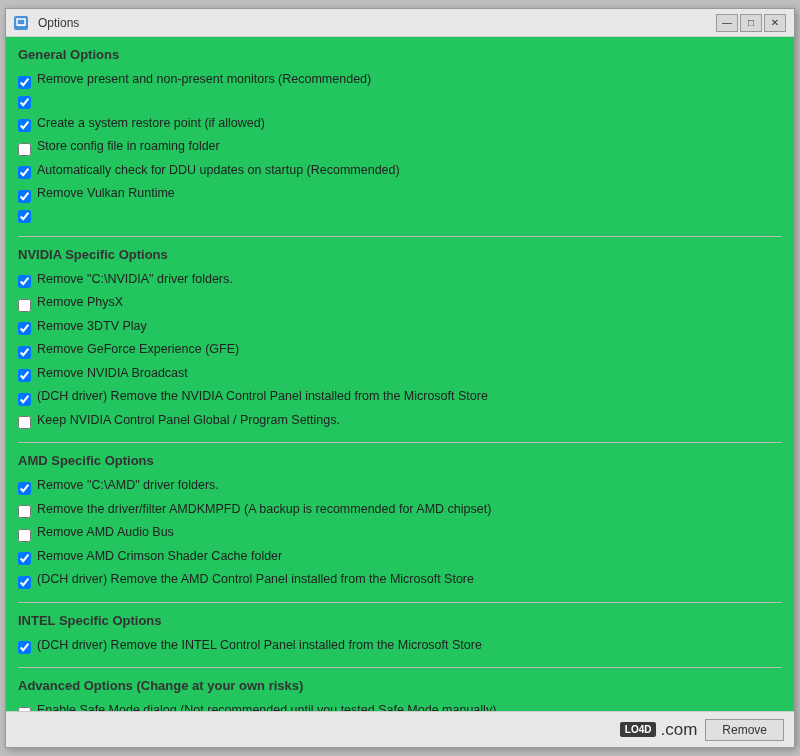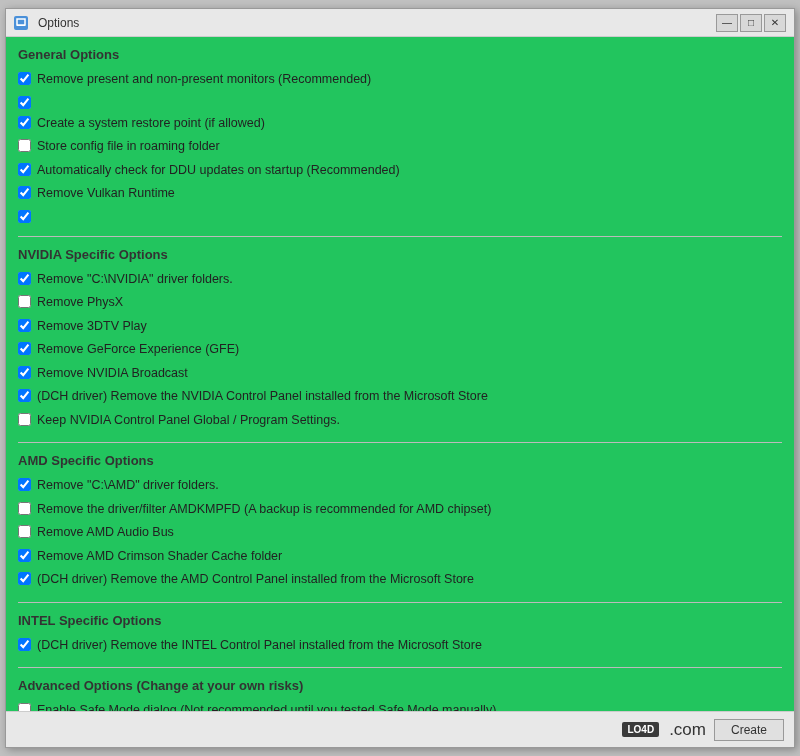--- a/index.html
+++ b/index.html
@@ -93,21 +93,21 @@
 
     .section-title {
       font-weight: bold;
       font-size: 13px;
       color: #333;
       margin-bottom: 8px;
     }
 
     .option-row {
       display: flex;
-      align-items: flex-start;
+      align-items: flex-end;
       gap: 6px;
       margin-bottom: 4px;
       padding: 1px 0;
     }
 
     .option-row input[type="checkbox"] {
       margin-top: 1px;
       width: 13px;
       height: 13px;
       cursor: pointer;
@@ -142,21 +142,21 @@
       border: 1px solid #999;
       padding: 3px 16px;
       font-size: 12px;
       cursor: pointer;
       color: #333;
     }
 
     .watermark {
       display: flex;
       align-items: center;
-      gap: 10px;
+      gap: 4px;
       margin-right: 8px;
     }
 
     .watermark-box {
       background: #3a3a3a;
       color: white;
       font-size: 10px;
       font-weight: bold;
       padding: 2px 5px;
       border-radius: 2px;
@@ -299,15 +299,15 @@
 
   </div>
 
   <div class="footer">
     <div class="watermark">
       <div class="watermark-box">
         <span>LO4D</span>
       </div>
       <span style="color:#333; font-size:17px;">.com</span>
     </div>
-    <button class="close-button">Create</button>
+    <button class="close-button">Remove</button>
   </div>
 </div>
 
 </body></html>

